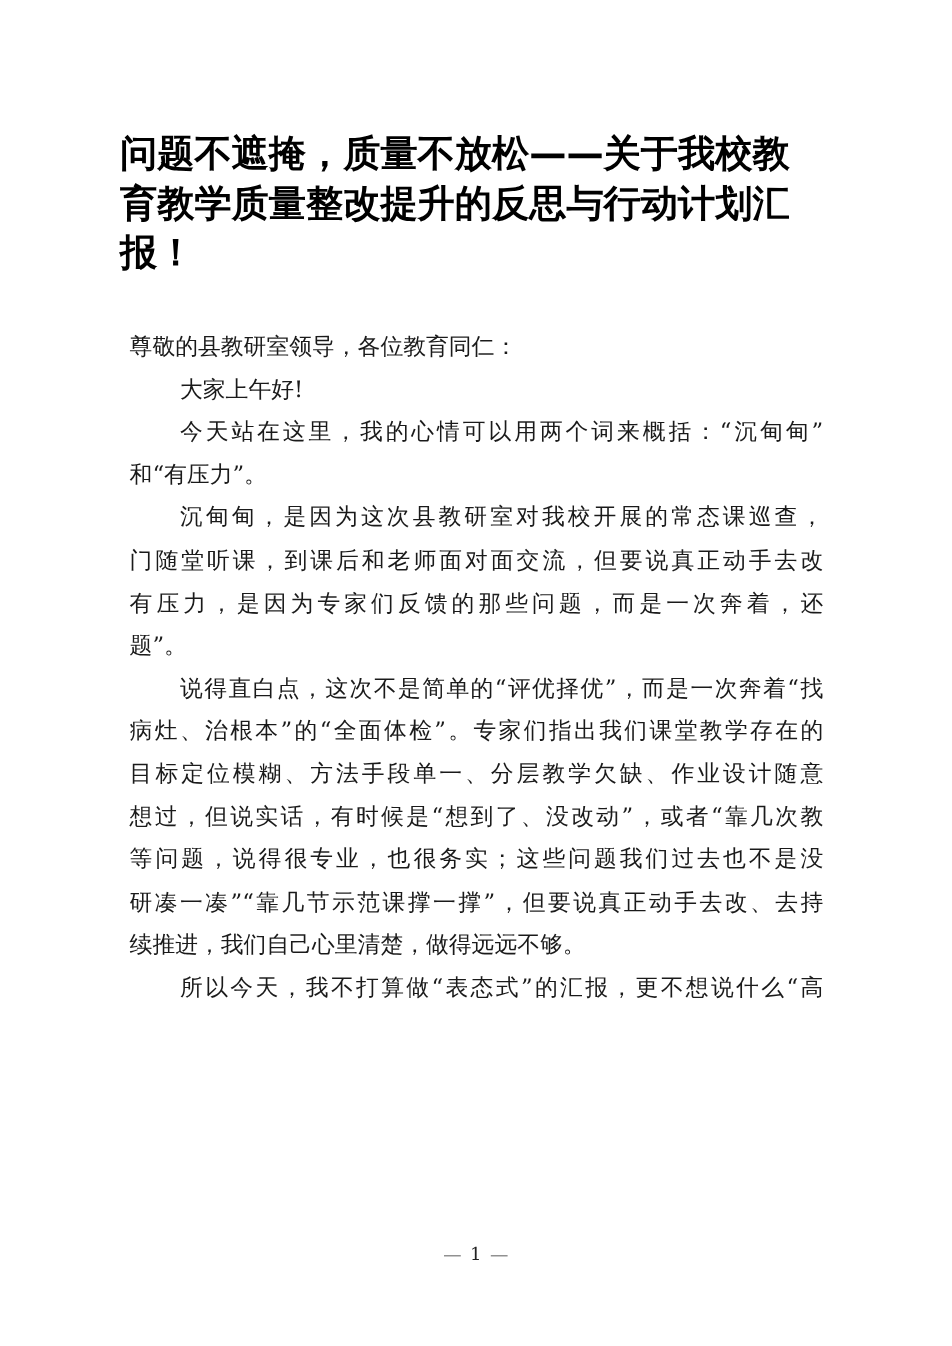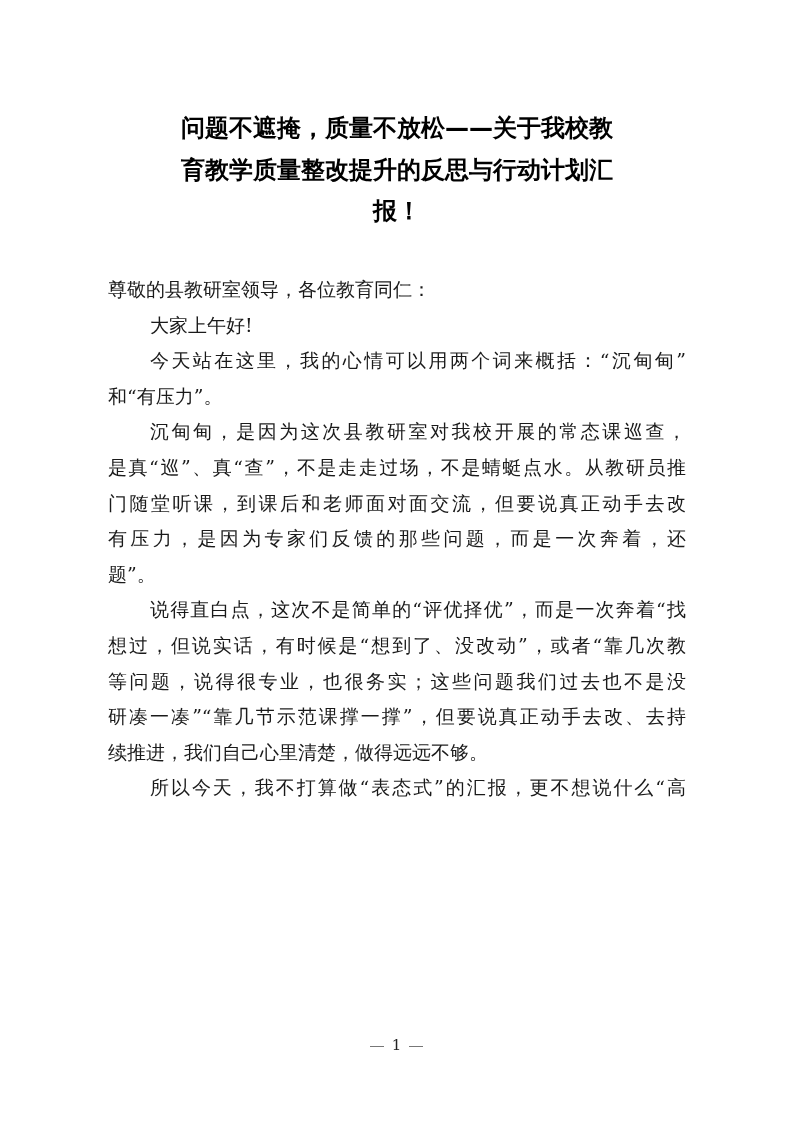--- a/index.html
+++ b/index.html
@@ -1,21 +1,21 @@
 <!DOCTYPE html>
 <html><head>
   <meta charset="utf-8">
   <style>
     html, body { margin: 0; padding: 0; background: #ffffff; }
     body { width: 793px; height: 1122px; position: relative; overflow: hidden;
            font-family: "DejaVu Serif", "Liberation Serif", serif; color: #111; }
     .page { position: absolute; left: 0; top: 0; width: 793px; height: 1122px; background: #fff; }
-    .title { position: absolute; left: 100px; top: 108px; width: 594px; text-align: center;
+    .title { position: absolute; left: 100px; top: 108px; width: 594px; text-align: left;
              font-family: "DejaVu Sans", "Liberation Sans", sans-serif; font-weight: bold;
-             font-size: 24px; line-height: 41.5px; color: #000; }
+             font-size: 31px; line-height: 41.5px; color: #000; }
     .title .tline { display: block; white-space: nowrap; }
     .body { position: absolute; left: 108px; top: 272px; width: 578px; }
     .line { display: block; height: 35.6px; line-height: 35.6px; font-size: 19px;
             white-space: nowrap; text-align: justify; text-align-last: justify; color: #1a1a1a; }
     .line.indent { padding-left: 42px; }
     .line.short { text-align-last: left; }
     .footer { position: absolute; left: 0; top: 1036px; width: 793px; text-align: center;
               font-family: "DejaVu Serif", "Liberation Serif", serif; font-size: 15px; color: #222; }
     .footer .dash { display: inline-block; width: 14px; height: 1px; background: #777;
                     vertical-align: middle; margin: 0 8px; }
@@ -29,25 +29,26 @@
     <span class="tline">育教学质量整改提升的反思与行动计划汇</span>
     <span class="tline">报！</span>
   </h1>
 
   <div class="body" id="body-lines">
       <span class="line short">尊敬的县教研室领导，各位教育同仁：</span>
       <span class="line indent short">大家上午好!</span>
       <span class="line indent">今天站在这里，我的心情可以用两个词来概括：“沉甸甸”</span>
       <span class="line short">和“有压力”。</span>
       <span class="line indent">沉甸甸，是因为这次县教研室对我校开展的常态课巡查，</span>
-      <span class="line">是真“巡”、真“查”，不是走走过场，不是蜻蜓点水。从教研员推</span>
       <span class="line">门随堂听课，到课后和老师面对面交流，但要说真正动手去改</span>
       <span class="line">有压力，是因为专家们反馈的那些问题，而是一次奔着，还</span>
       <span class="line short">题”。</span>
       <span class="line indent">说得直白点，这次不是简单的“评优择优”，而是一次奔着“找</span>
+      <span class="line">病灶、治根本”的“全面体检”。专家们指出我们课堂教学存在的</span>
+      <span class="line">目标定位模糊、方法手段单一、分层教学欠缺、作业设计随意</span>
       <span class="line">想过，但说实话，有时候是“想到了、没改动”，或者“靠几次教</span>
       <span class="line">等问题，说得很专业，也很务实；这些问题我们过去也不是没</span>
       <span class="line">研凑一凑”“靠几节示范课撑一撑”，但要说真正动手去改、去持</span>
       <span class="line short">续推进，我们自己心里清楚，做得远远不够。</span>
       <span class="line indent">所以今天，我不打算做“表态式”的汇报，更不想说什么“高</span>
     </div>
 
   <div class="footer">
     <span class="dash"></span><span>1</span><span class="dash"></span>
   </div>

